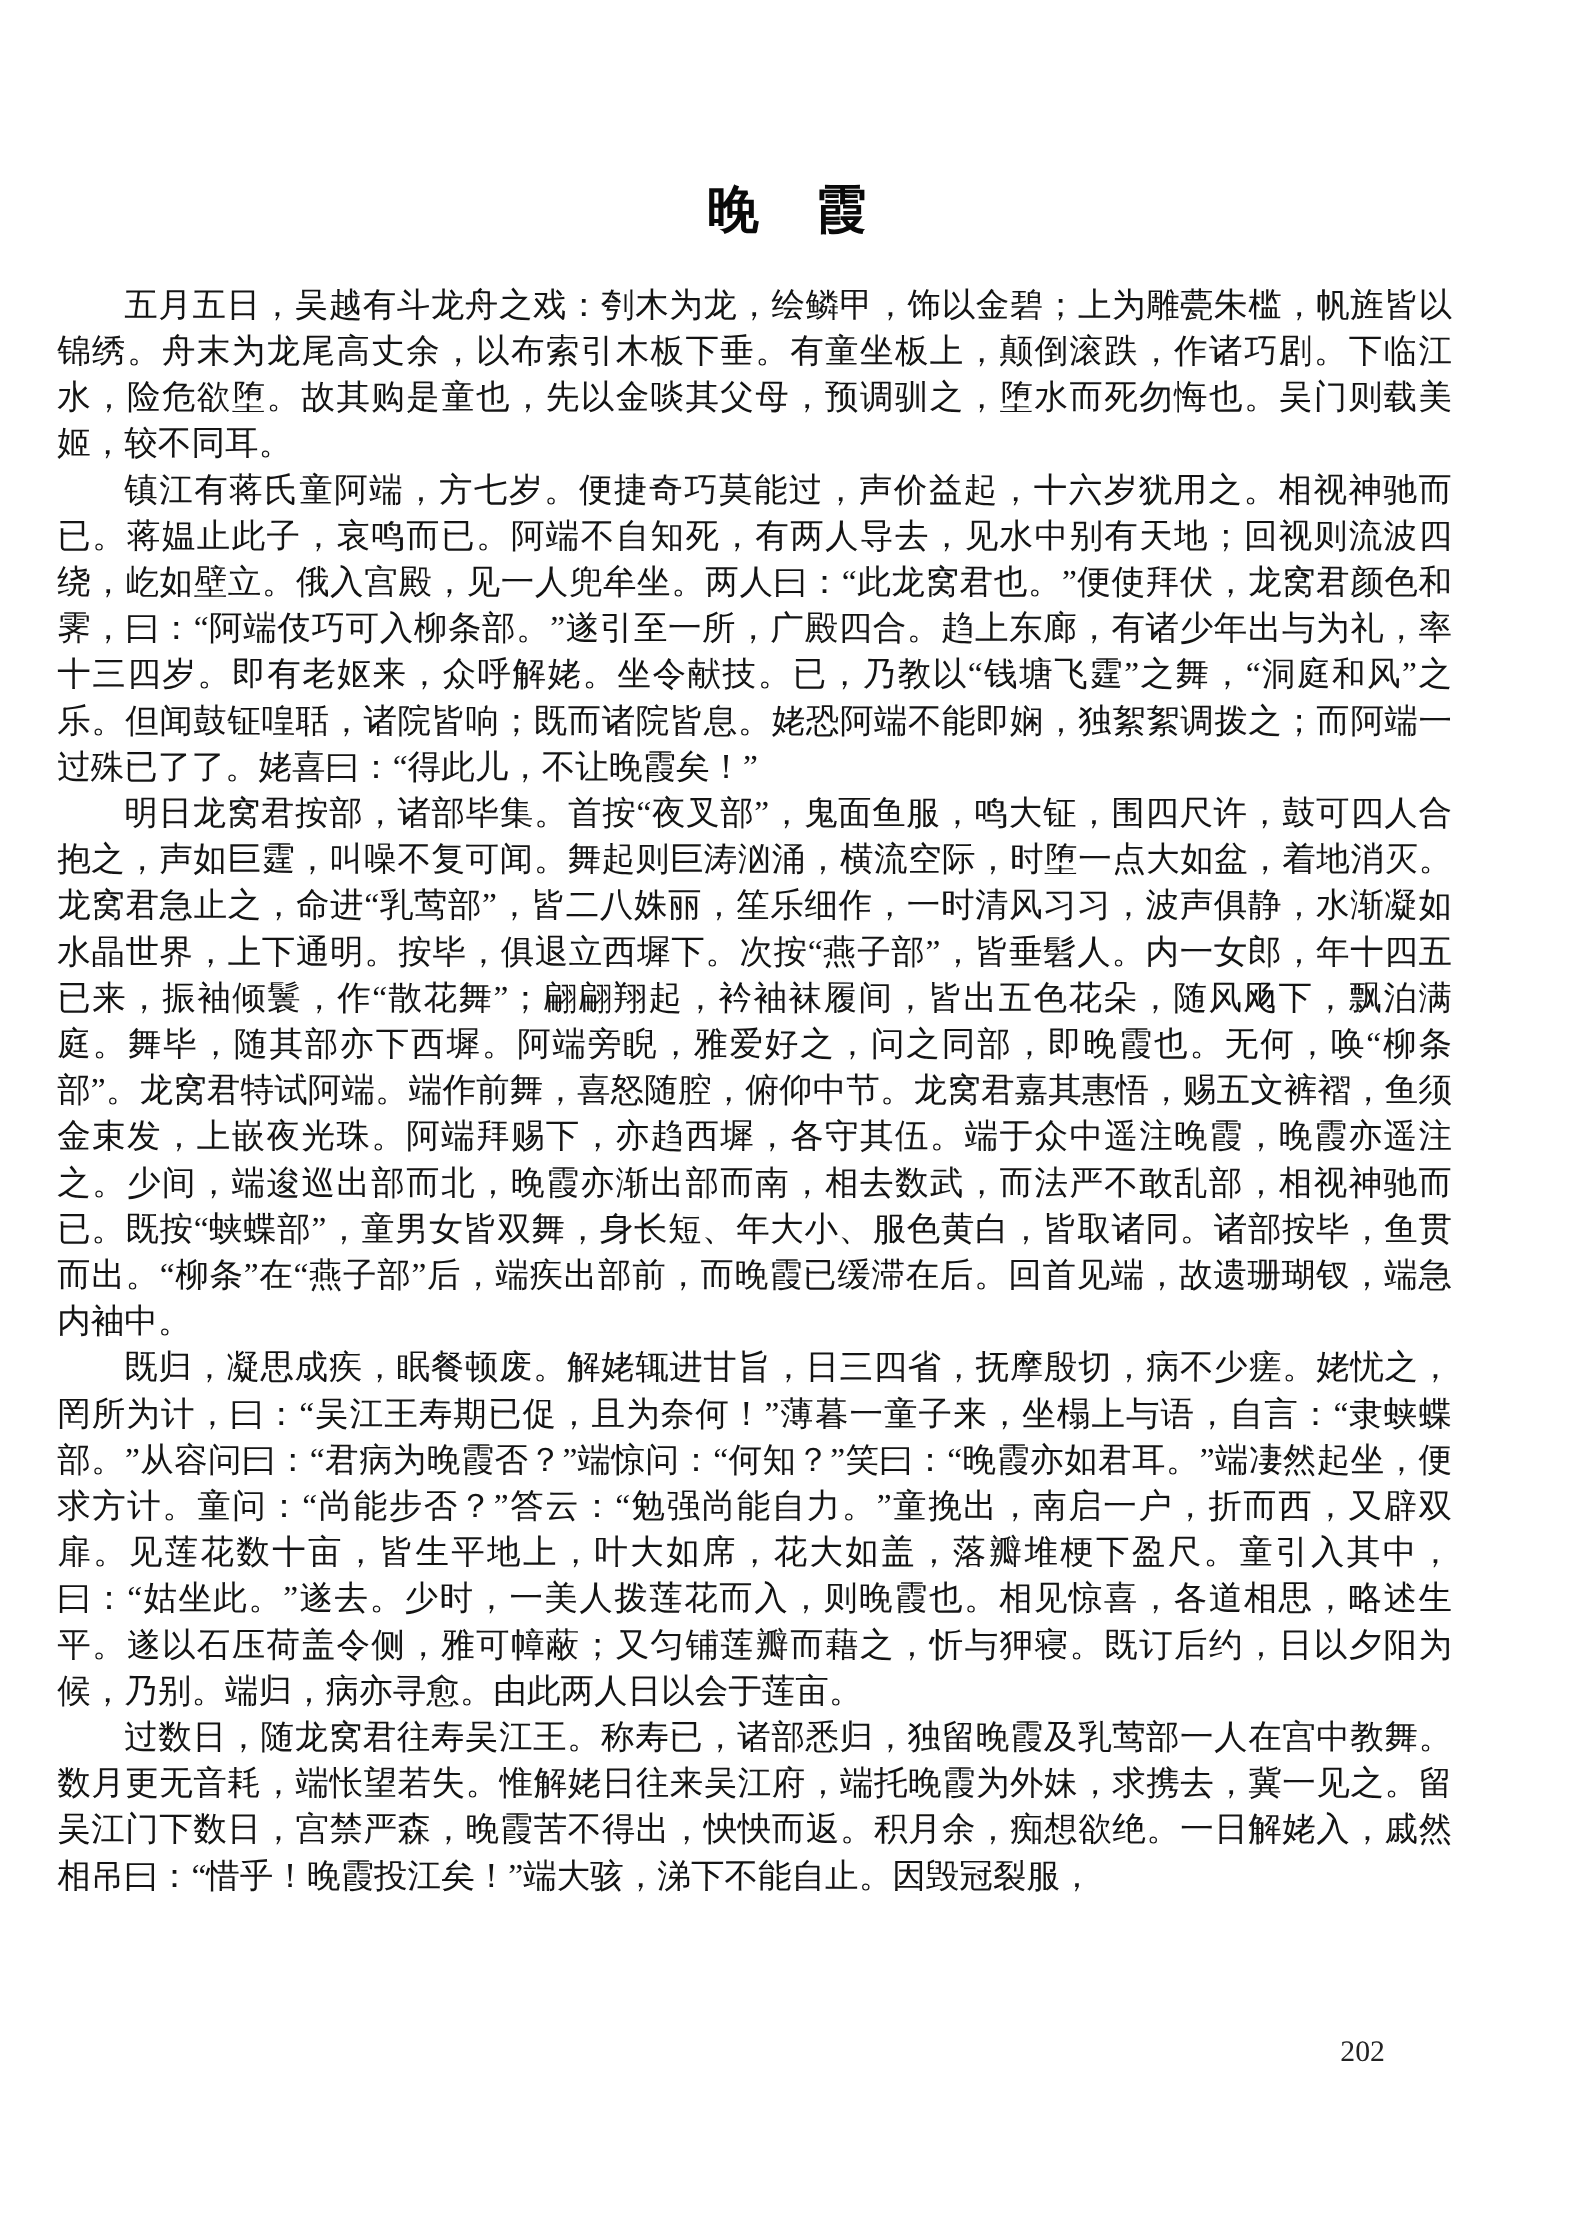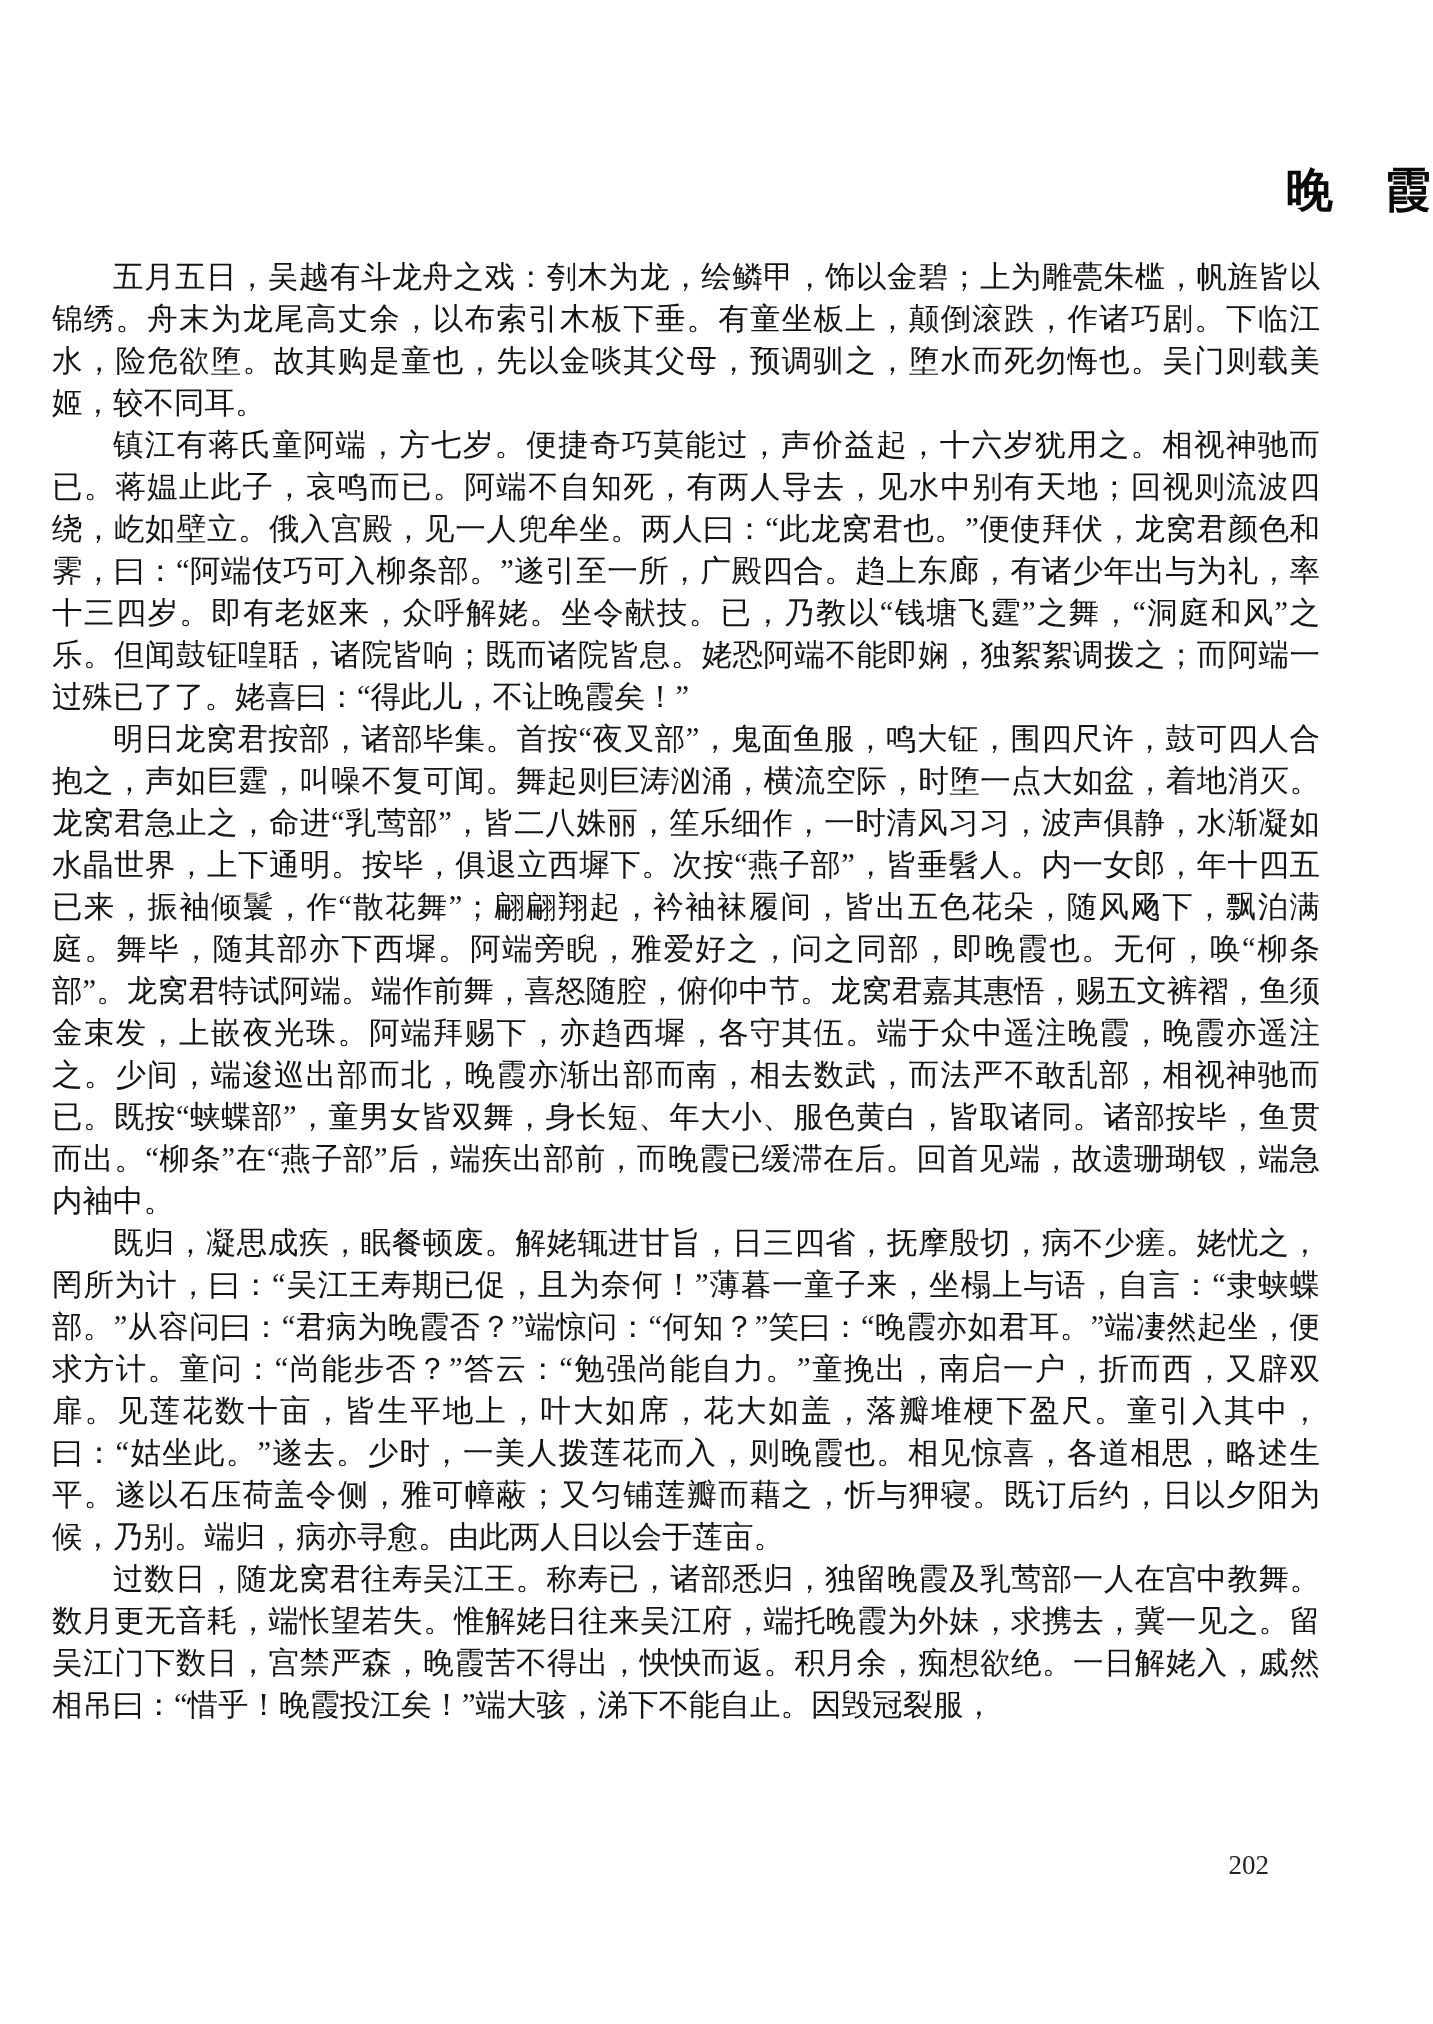--- a/index.html
+++ b/index.html
@@ -12,21 +12,21 @@
     width: 1433px;
     height: 2024px;
     background: #ffffff;
     color: #111111;
     overflow: hidden;
     font-family: "Liberation Serif", "DejaVu Serif", serif;
   }
   .title {
     margin: 0;
     padding-top: 158px;
-    text-align: right;
+    text-align: center;
     font-size: 47px;
     font-weight: 700;
     letter-spacing: 2px;
     color: #0a0a0a;
     font-family: "Liberation Sans", "DejaVu Sans", sans-serif;
     line-height: 64px;
   }
   .body-text {
     margin: 34px 113px 0 52px;
     font-size: 30.5px;
@@ -35,21 +35,21 @@
     color: #141414;
   }
   .body-text p {
     margin: 0;
     text-indent: 2em;
     word-break: break-all;
   }
   .page-number {
     position: absolute;
     top: 1850px;
-    right: 164px;
+    right: 174px;
     font-size: 27px;
     color: #222222;
     font-family: "Liberation Serif", "DejaVu Serif", serif;
   }
 </style>
 </head>
 <body>
 
 <div class="page">
 

